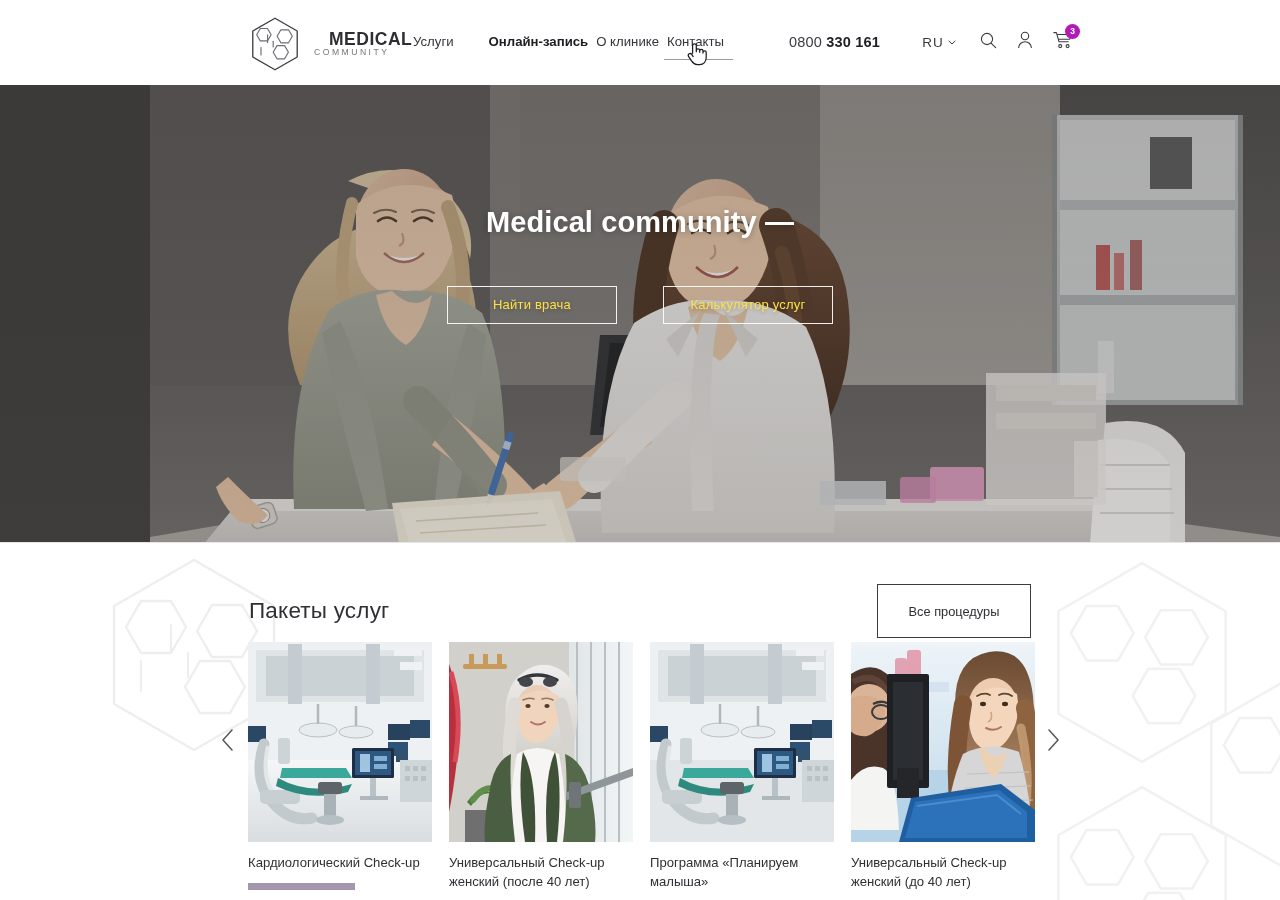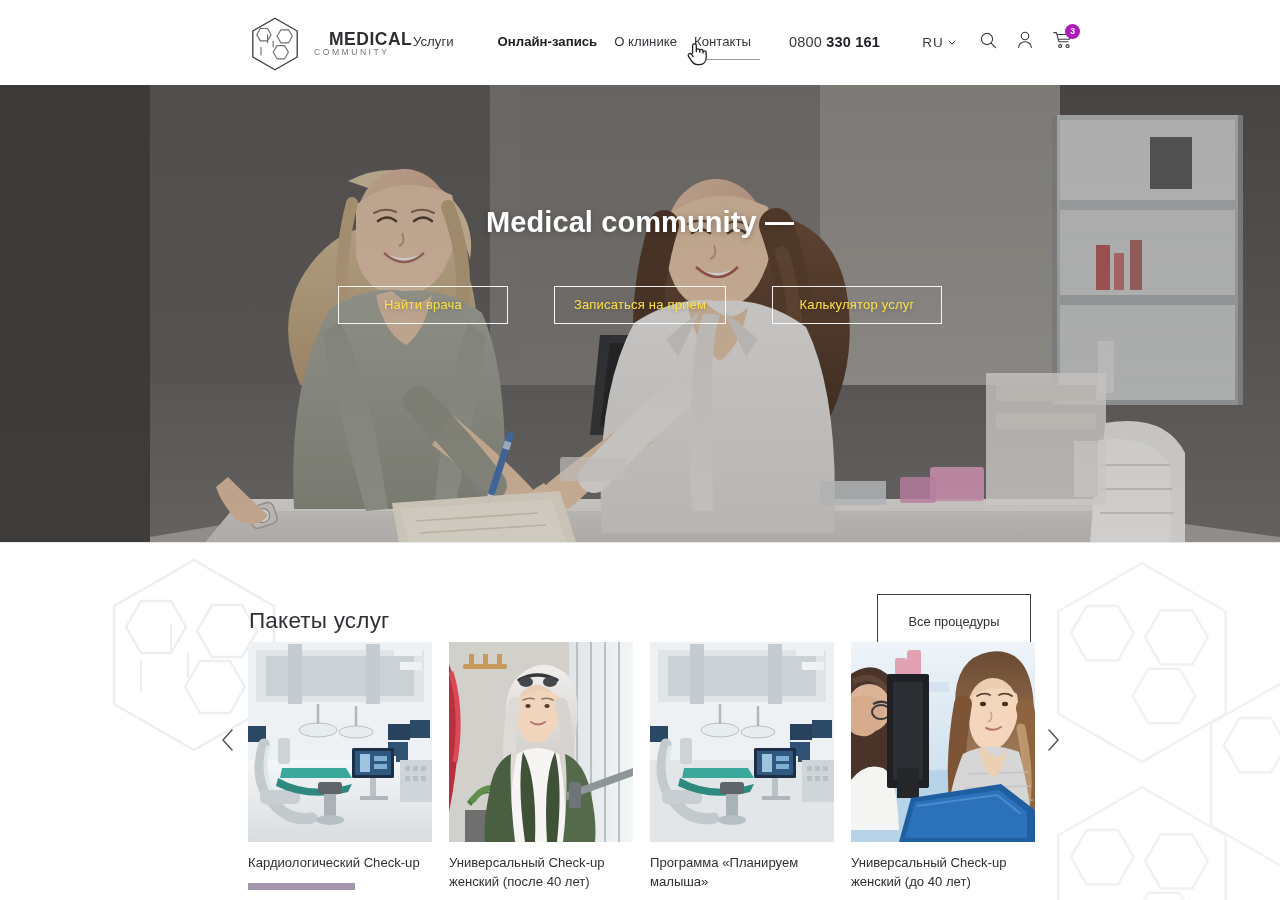--- a/index.html
+++ b/index.html
@@ -46,21 +46,21 @@
     letter-spacing: 2.5px;
     color: #76767c;
   }
 
   .main-nav {
     position: absolute;
     left: 413px;
     top: 34px;
     display: flex;
     align-items: flex-start;
-    gap: 17px;
+    gap: 8px;
   }
   .nav-item {
     font-size: 13.2px;
     color: #34343a;
     white-space: nowrap;
     cursor: pointer;
     position: relative;
     padding-bottom: 3px;
   }
   .nav-item.bold { font-weight: bold; color: #1d1d22; margin-left: 27px; }
@@ -497,21 +497,20 @@
     <rect x="560" y="372" width="66" height="24" rx="3" fill="#e3e0dc" opacity=".7"></rect>
   </svg>
   <div class="hero-veil"></div>
 
   <div class="hero-inner">
     <h1 class="hero-title">
       <span class="l1">Medical community —</span><br>
     </h1>
     <div class="hero-buttons">
       <button class="hero-btn b1">Найти врача</button>
-      <button class="hero-btn b2">Записаться на прием</button>
       <button class="hero-btn b3">Калькулятор услуг</button>
     </div>
   </div>
 </section>
 
 <section class="packages">
   <div class="divider-top" style="top:0"></div>
 
   <svg class="wm" style="left:108px; top:15px;" width="172" height="196" viewBox="0 0 172 196">
     <g fill="none" stroke="#eeeeef" stroke-width="2.4" stroke-linejoin="round">
@@ -546,21 +545,21 @@
   </svg>
 
   <svg class="wm" style="left:1205px; top:130px;" width="180" height="205" viewBox="0 0 172 196">
     <g fill="none" stroke="#f1f1f2" stroke-width="2.4" stroke-linejoin="round">
       <path d="M86 3 166 49v98l-80 46-80-46V49z"></path>
       <path d="M63 44H33L18 70l15 26h30l15-26z"></path>
       <path d="M134 48h-30l-15 26 15 26h30l15-26z"></path>
     </g>
   </svg>
 
-  <div class="pk-head" style="position:absolute; left:249px; top:52px; width:782px;">
+  <div class="pk-head" style="position:absolute; left:249px; top:42px; width:782px;">
     <h2 class="pk-title">Пакеты услуг</h2>
     <button class="all-proc">Все процедуры</button>
   </div>
 
   <div class="carousel" style="position:absolute; left:0; top:100px; width:1280px;">
 
     <div class="arrow arrow-l">
       <svg width="13" height="22" viewBox="0 0 13 22">
         <path d="M11 1 2 11l9 10" fill="none" stroke="#55555c" stroke-width="1.5" stroke-linecap="round" stroke-linejoin="round"></path>
       </svg>

